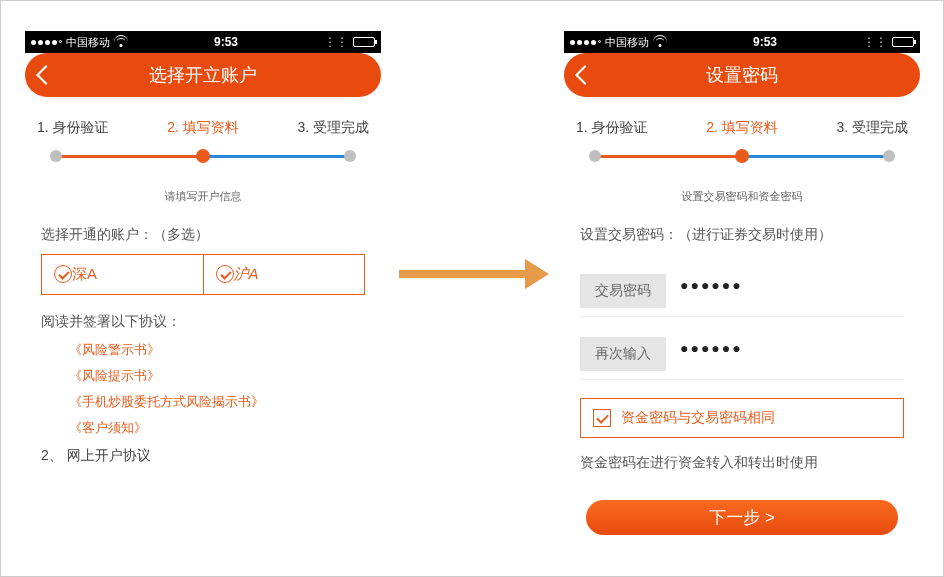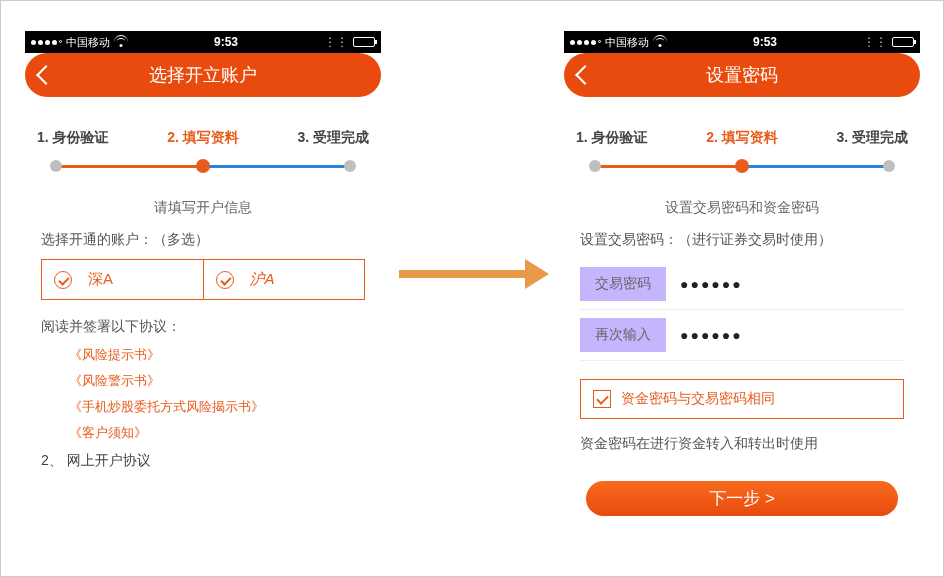--- a/index.html
+++ b/index.html
@@ -97,22 +97,21 @@
     position: absolute;
     width: 12px; height: 12px;
     border-left: 2px solid #fff;
     border-bottom: 2px solid #fff;
     transform: rotate(45deg);
     top: 4px; left: 4px;
   }
 
   
   .stepper {
-    padding: 32px 12px 4px;
-    font-weight: bold;
+    padding: 22px 12px 4px;
   }
   .step-labels {
     display: flex;
     justify-content: space-between;
     font-size: 14px;
     color: #444;
   }
   .step-labels .active { color: #e85b1a; }
   .step-track {
     position: relative;
@@ -132,42 +131,42 @@
     border-radius: 50%;
     background: #bfbfbf;
   }
   .track-dot.d1 { left: -5px; }
   .track-dot.d2 { left: 50%; transform: translateX(-50%); background: #e85b1a; width: 14px; height:14px; top:2px;}
   .track-dot.d3 { right: -5px; }
 
   .section-title {
     text-align: center;
     color: #666;
-    font-size: 14px;
+    font-size: 11px;
     margin: 18px 0 2px;
   }
 
   .content { padding: 0 16px; }
   .label-line {
     font-size: 14px;
     color: #555;
-    margin: 14px 0 10px;
+    margin: 22px 0 10px;
   }
 
   
   .opt-row {
     display: flex;
     border: 1.5px solid #e85b1a;
   }
   .opt {
     flex: 1;
     padding: 10px 12px;
     display: flex;
-    align-items: flex-end;
-    gap: 16px;
+    align-items: flex-start;
+    gap: 0;
     color: #e85b1a;
     font-size: 15px;
     cursor: pointer;
   }
   .opt + .opt { border-left: 1.5px solid #e85b1a; font-style: italic; }
   .tick {
     width: 18px; height: 18px;
     border: 1.5px solid #e85b1a;
     border-radius: 50%;
     position: relative;
@@ -221,29 +220,30 @@
   }
 
   
   .input-row {
     display: flex;
     align-items: center;
     border-bottom: 1px solid #eee;
     padding: 8px 0;
   }
   .input-label-box {
-    background: #c4b5fd;
+    background: #e5e5e5;
     color: #666;
     font-size: 14px;
     width: 86px;
     height: 34px;
     display: flex;
     align-items: center;
     justify-content: center;
     margin-right: 14px;
+    margin-top: 12px;
   }
   .pw-dots {
     color: #222;
     font-size: 14px;
     letter-spacing: 2px;
   }
 
   .same-pw-box {
     margin-top: 18px;
     border: 1.5px solid #e85b1a;
@@ -347,22 +347,22 @@
           <span>深A</span>
         </div>
         <div class="opt">
           <span class="tick"></span>
           <span>沪A</span>
         </div>
       </div>
 
       <div class="label-line" style="margin-top:18px;">阅读并签署以下协议：</div>
       <div class="agree-list">
+        <div class="ag-link">《风险警示书》</div>
         <div class="ag-link">《风险提示书》</div>
-        <div class="ag-link">《风险警示书》</div>
         <div class="ag-link">《手机炒股委托方式风险揭示书》</div>
         <div class="ag-link">《客户须知》</div>
         <div class="ag-row">2、 网上开户协议</div>
       </div>
     </div>
   </div>
 
   <div class="big-arrow">
     <div class="shaft"></div>
     <div class="head"></div>

